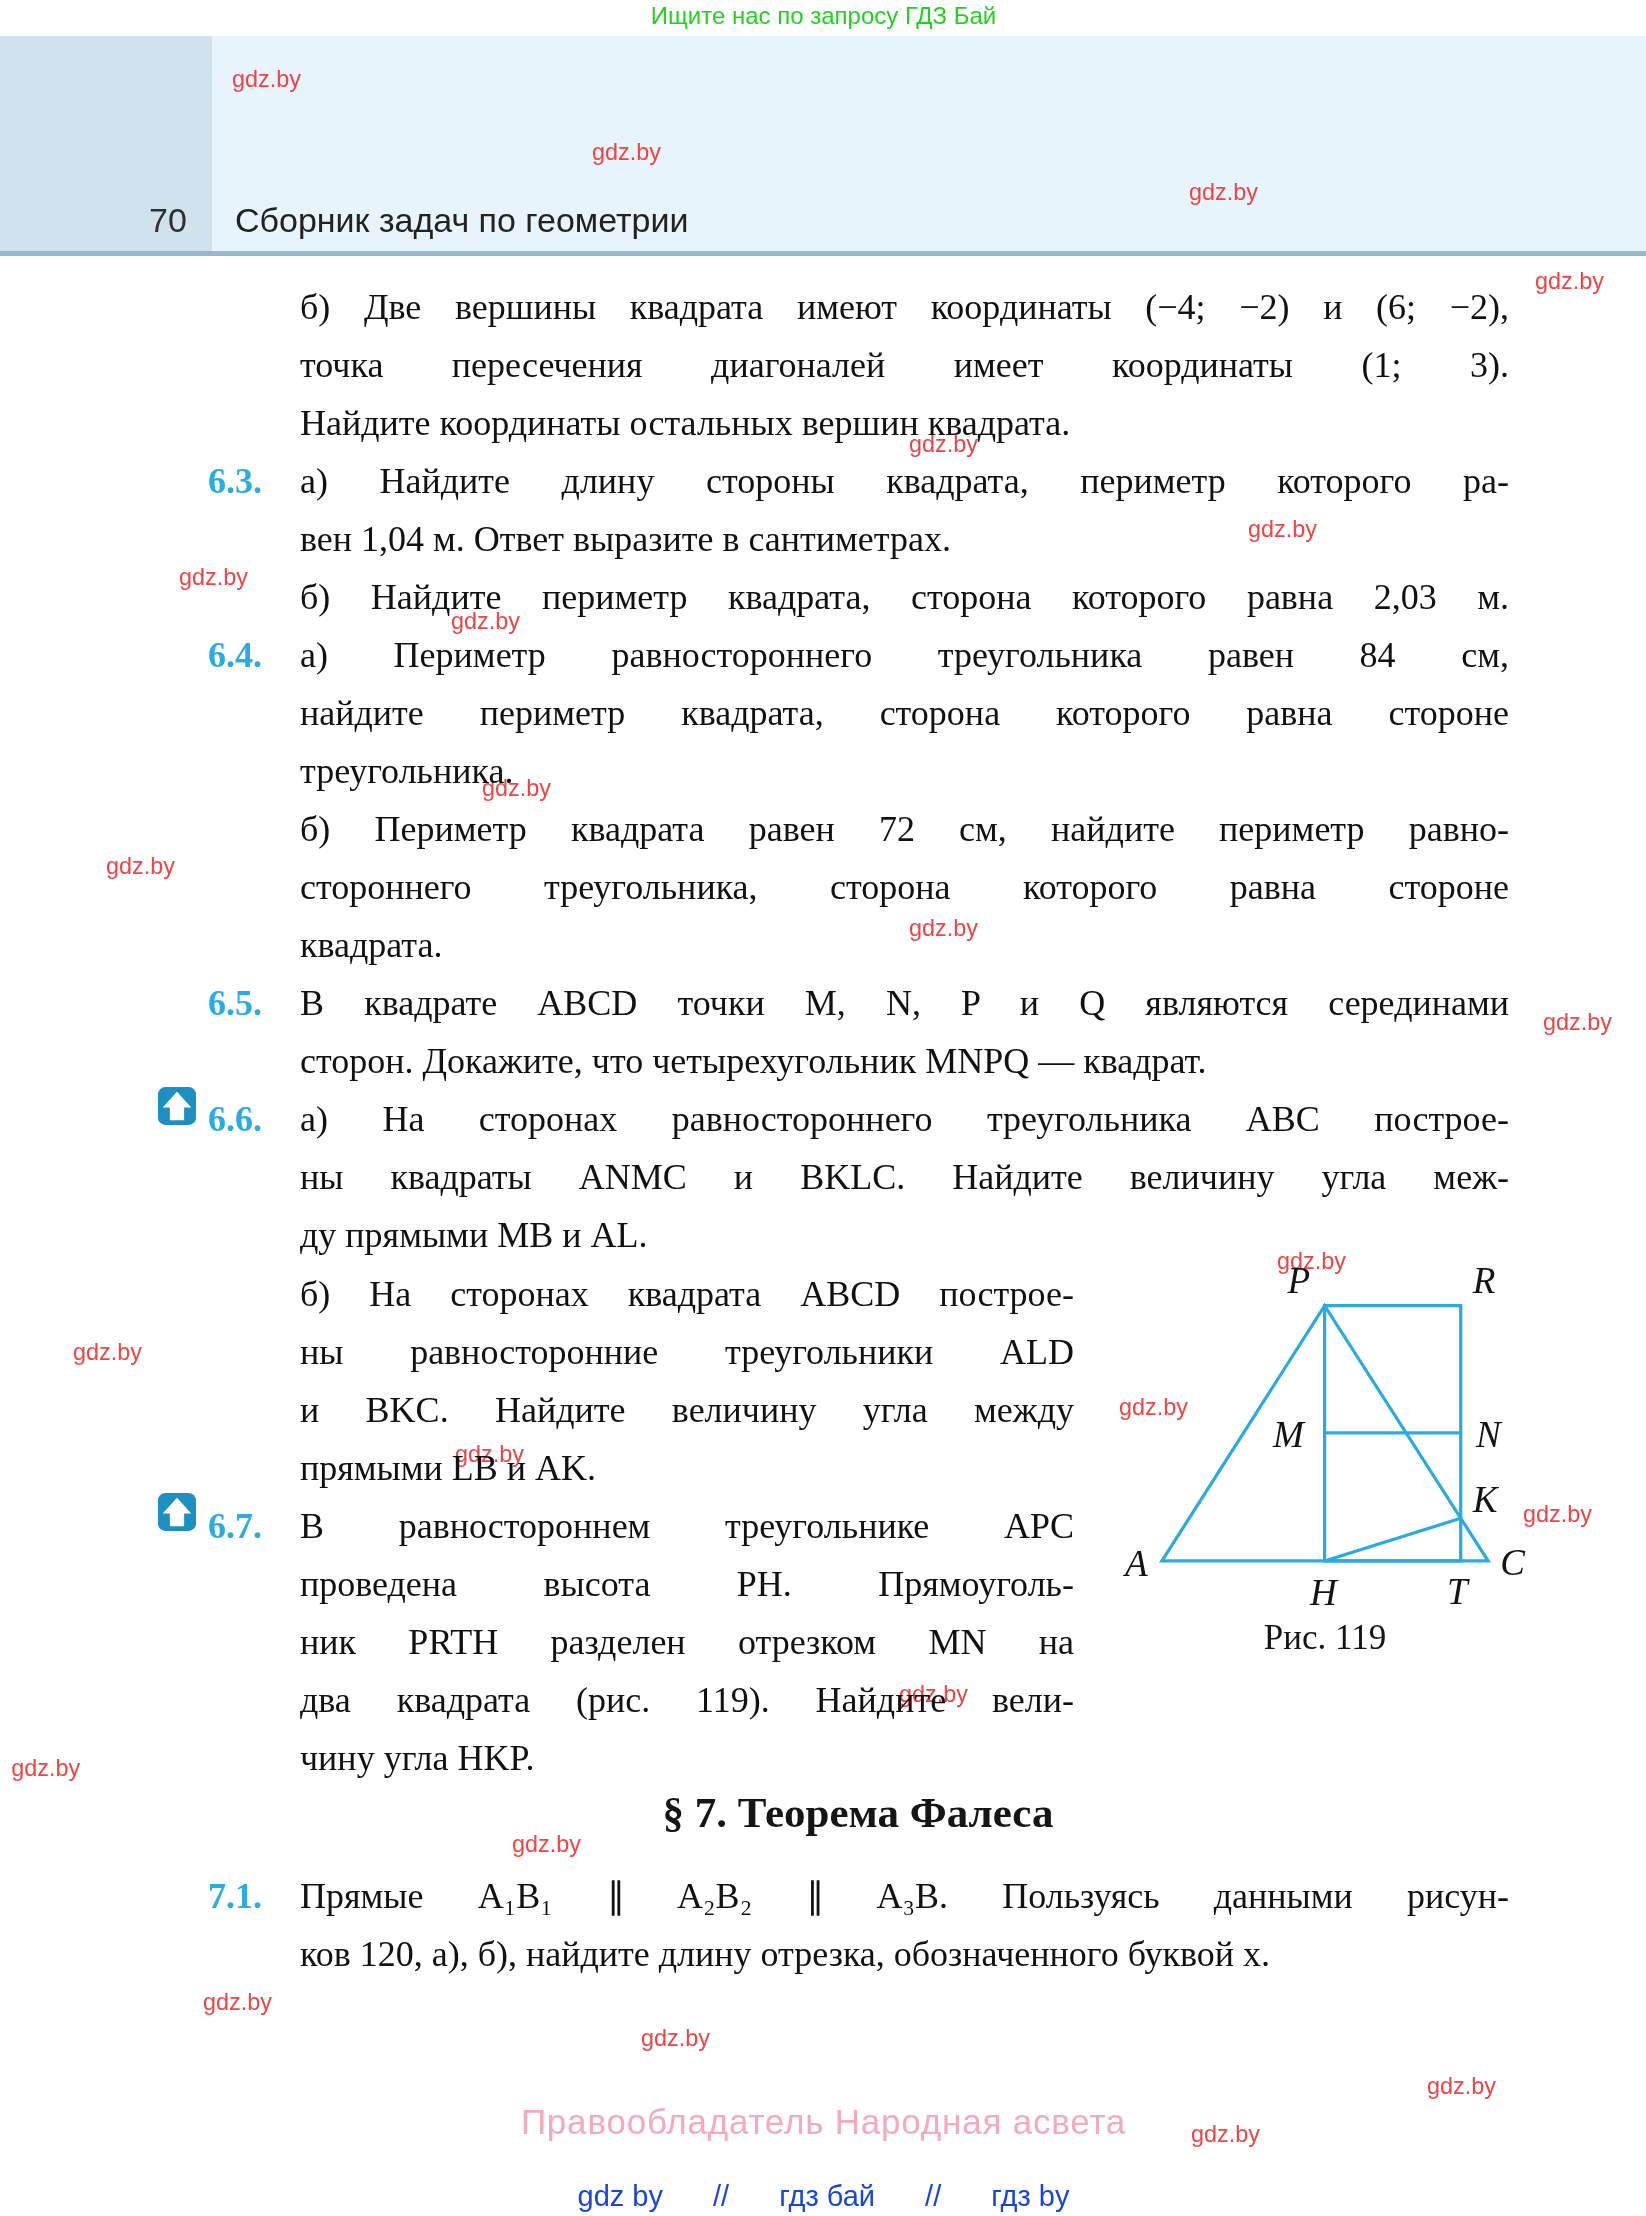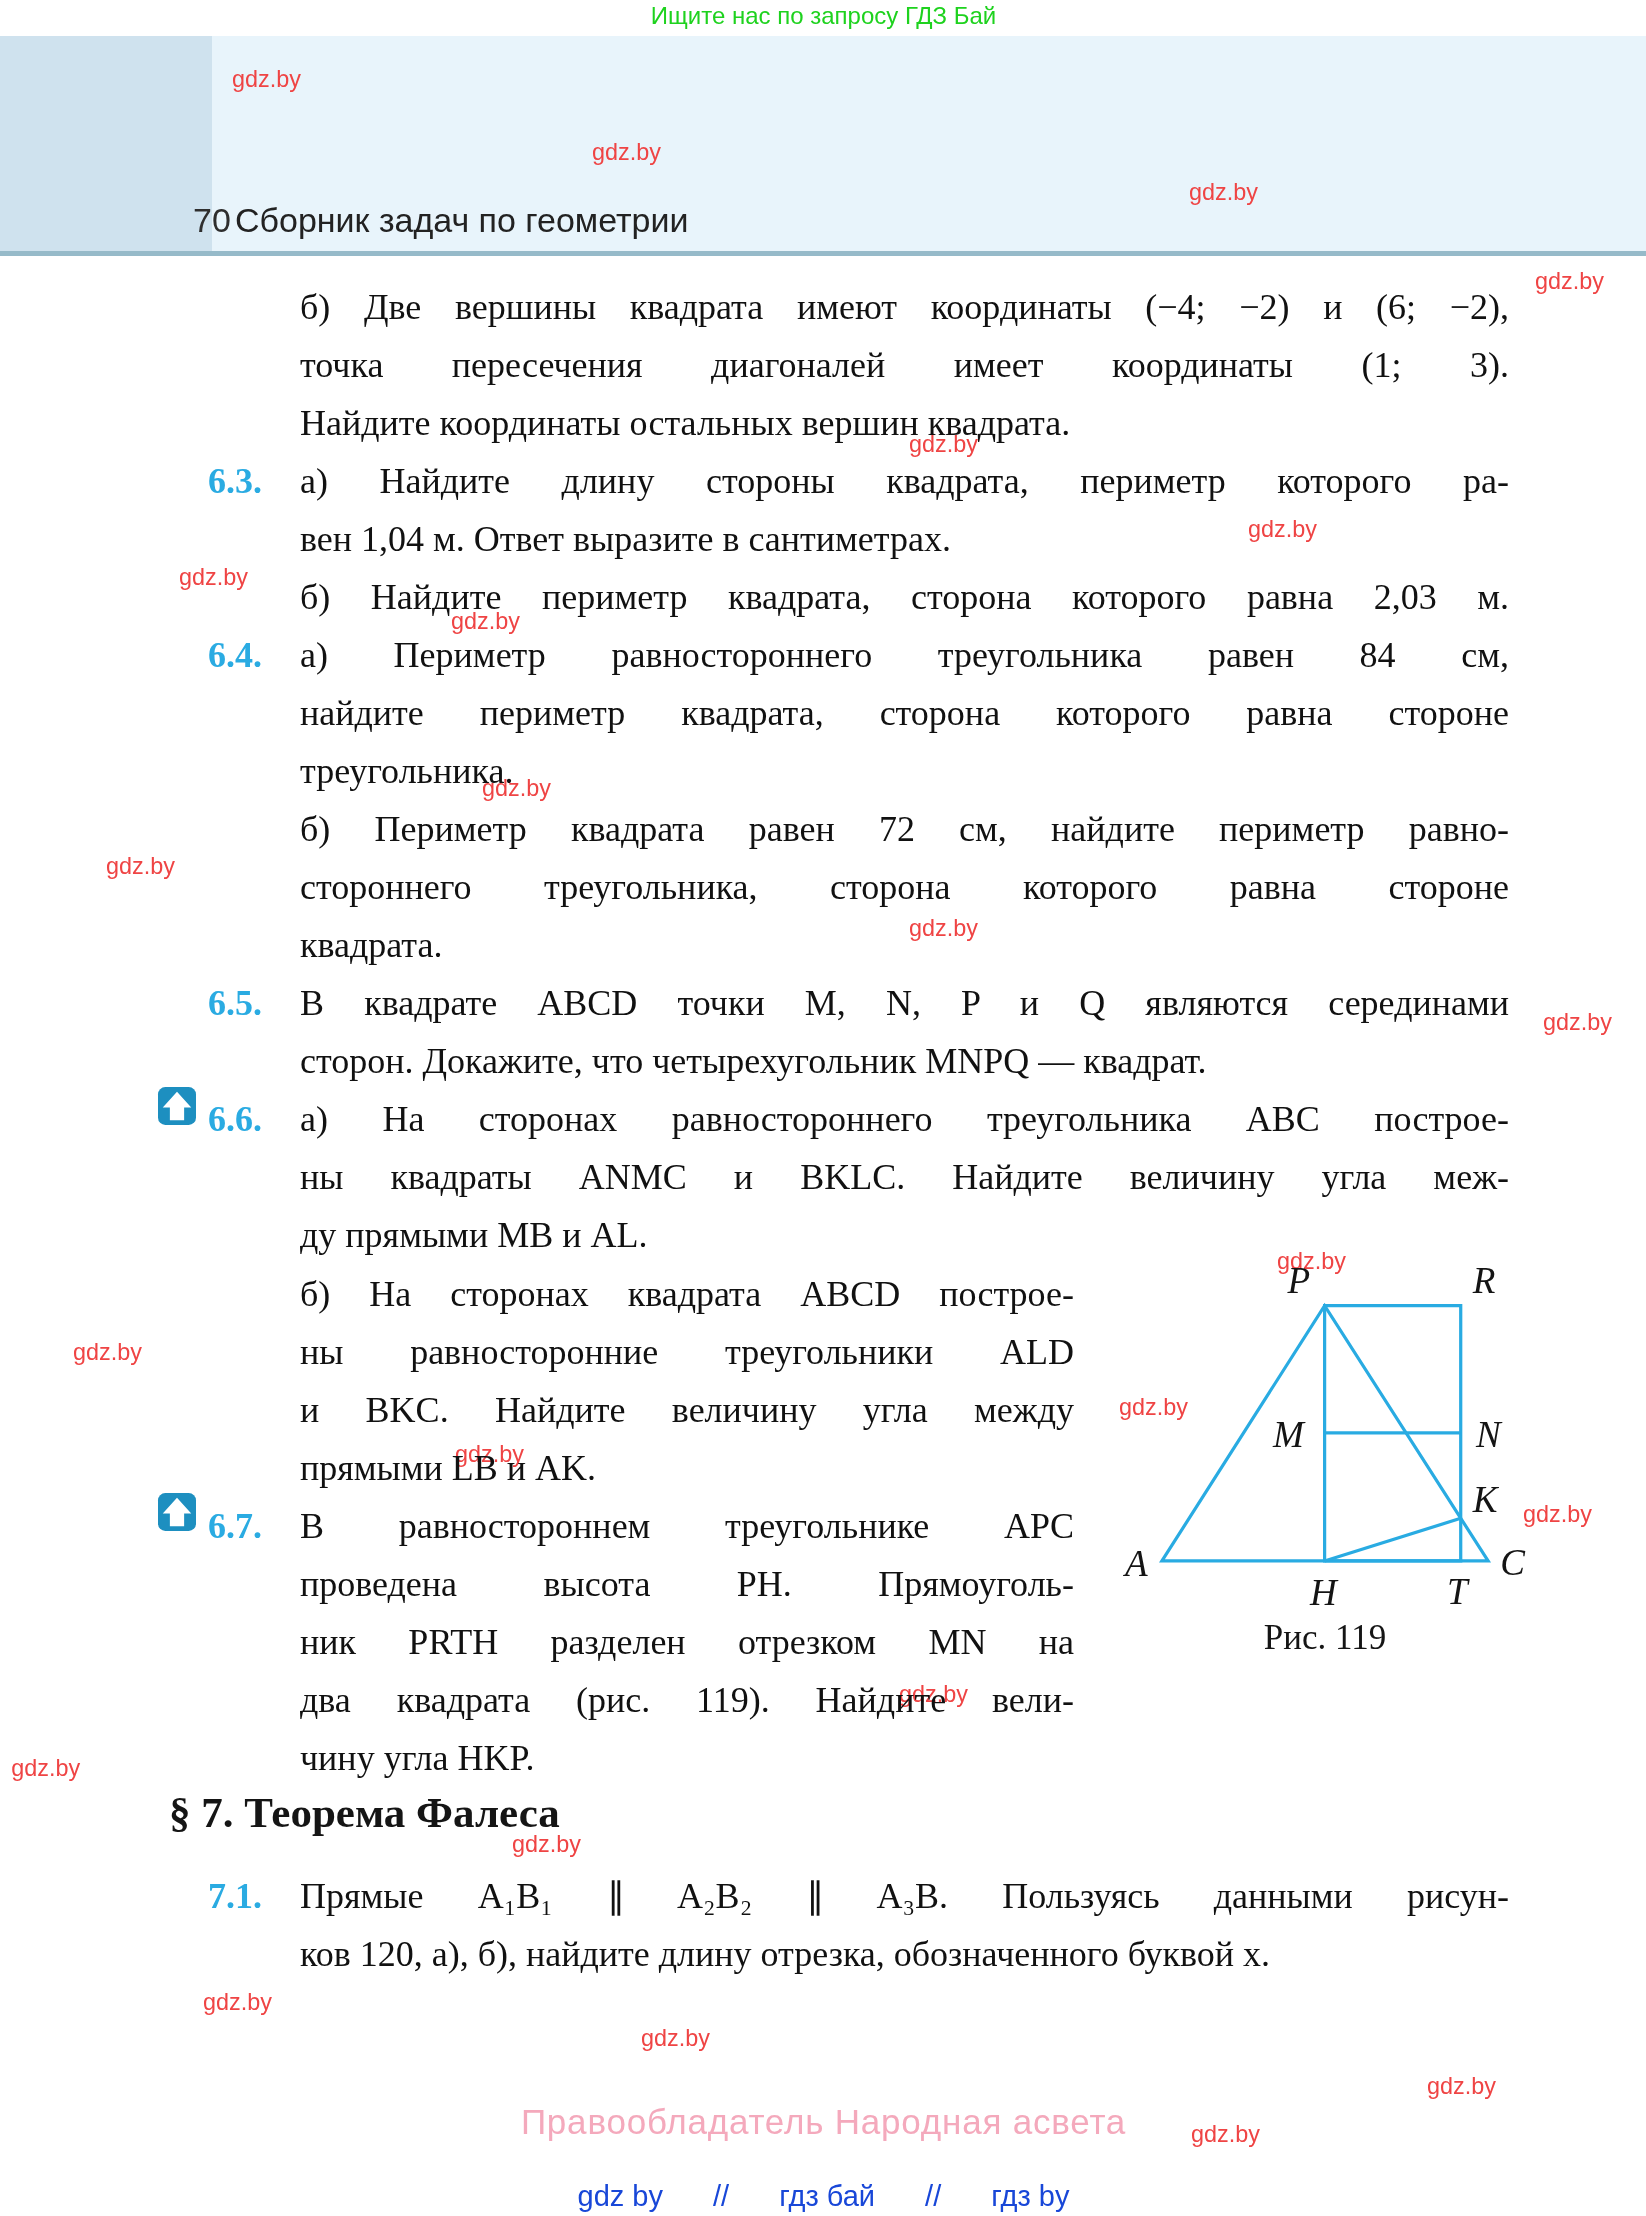--- a/index.html
+++ b/index.html
@@ -5,35 +5,35 @@
   html,body{margin:0;padding:0;background:#888;}
   #page{position:relative;width:1647px;height:2216px;background:#ffffff;overflow:hidden;
         font-family:"Liberation Serif",serif;color:#111;}
   
   .top-note{position:absolute;left:0;top:1.6px;width:100%;text-align:center;
             font:24px "Liberation Sans",sans-serif;color:#1ed21e;}
   
   .band{position:absolute;left:0;top:36px;width:1647px;height:215px;background:#e8f4fb;
         border-bottom:5.6px solid #96bac9;}
   .band .numbox{position:absolute;left:0;top:0;width:212px;height:215px;background:#cfe2ee;}
-  .band .pageno{position:absolute;left:149px;bottom:11.3px;font:34px "Liberation Sans",sans-serif;color:#2e2e2e;margin-left:44px;}
+  .band .pageno{position:absolute;left:149px;bottom:11.3px;font:34px "Liberation Sans",sans-serif;color:#2e2e2e;}
   .band .btitle{position:absolute;left:235px;bottom:11.3px;font:34px "Liberation Sans",sans-serif;color:#222;}
   
   .wm{position:absolute;font:23.4px "Liberation Sans",sans-serif;color:#ef4444;white-space:nowrap;}
   
   .para{position:absolute;width:1209px;font-size:36px;line-height:58px;}
   .para.narrow{width:774px;}
   .line{height:58px;white-space:nowrap;}
   .jl{white-space:normal;text-align:justify;text-align-last:justify;}
   .pnum{position:absolute;left:208px;width:89px;font-size:36px;line-height:58px;
         font-weight:bold;color:#2aabe2;}
   .hicon{position:absolute;left:158px;width:38px;height:38px;background:#1d8fc0;border-radius:7.3px;}
   .hicon svg{position:absolute;left:0;top:0;}
   
-  .sect{position:absolute;left:169px;top:1788px;width:1378px;
+  .sect{position:absolute;left:169px;top:1788px;width:1378px;text-align:center;
         font-size:43px;font-weight:bold;color:#151515;}
   
   .fig{position:absolute;left:1112px;top:1241px;width:451px;height:451px;}
   .fig svg{position:absolute;left:0;top:0;}
   .figcap{position:absolute;left:56px;top:377px;width:314px;text-align:center;
           font-size:35px;color:#151515;}
   
   .copyright{position:absolute;left:0;top:2102px;width:1647px;text-align:center;
              font:35px "Liberation Sans",sans-serif;color:#f4a9bc;letter-spacing:0.8px;}
   .links{position:absolute;left:0;top:2180px;width:1647px;text-align:center;

